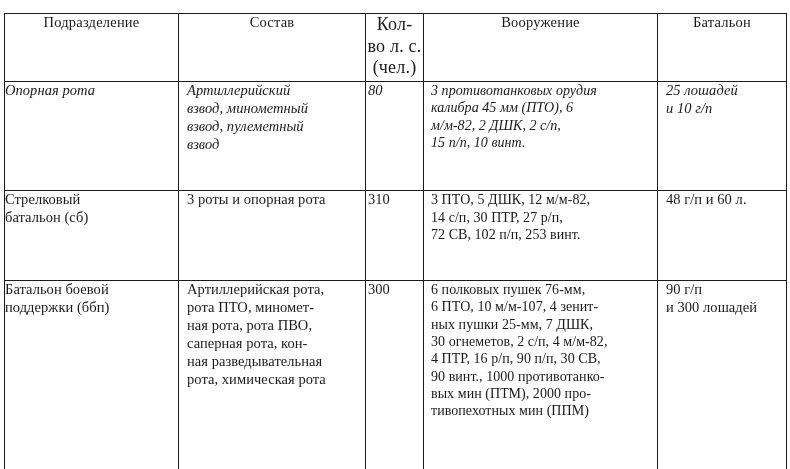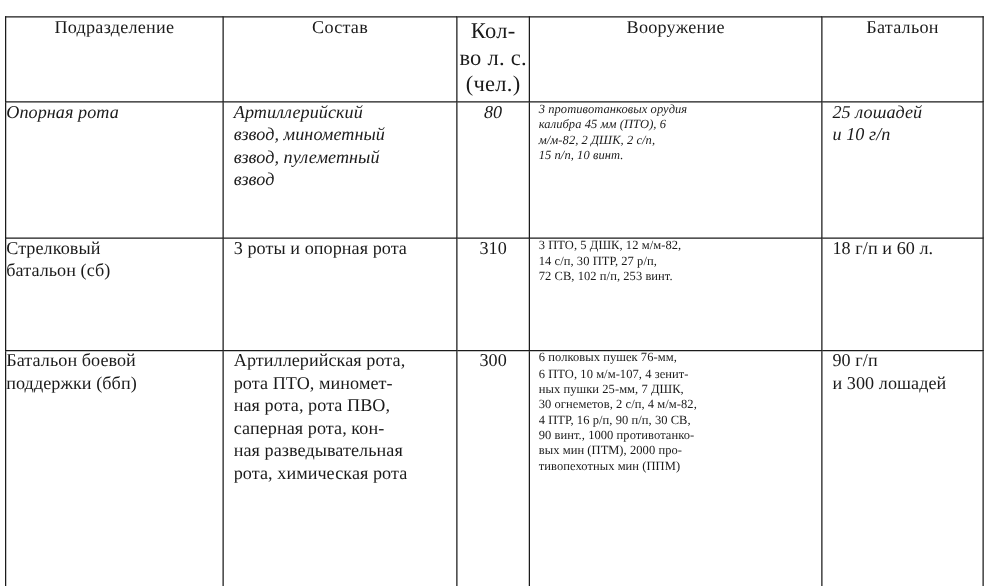--- a/index.html
+++ b/index.html
@@ -59,27 +59,27 @@
   }
 
   tbody td {
     font-size: 14.5px;
     line-height: 1.24;
     padding: 7px 8px 6px 8px;
     letter-spacing: 0.05px;
     white-space: pre-line;
   }
   tbody td.cell-count {
-    text-align: center;
+    text-align: left;
     padding-left: 2px;
     padding-right: 2px;
     white-space: normal;
   }
   tbody td.cell-arm {
-    font-size: 10px;
+    font-size: 14px;
     padding-left: 7px;
     padding-right: 4px;
     line-height: 1.235;
   }
   tbody td.cell-comp {
     padding-left: 8px;
   }
   tbody td.cell-trans {
     padding-left: 8px;
   }
@@ -128,21 +128,21 @@
 и 10 г/п</td>
       </tr>
       <tr class="row-rifle">
         <td class="cell-unit">Стрелковый
 батальон (сб)</td>
         <td class="cell-comp">3 роты и опорная рота</td>
         <td class="cell-count">310</td>
         <td class="cell-arm">3 ПТО, 5 ДШК, 12 м/м-82,
 14 с/п, 30 ПТР, 27 р/п,
 72 СВ, 102 п/п, 253 винт.</td>
-        <td class="cell-trans">18 г/п и 60 л.</td>
+        <td class="cell-trans">48 г/п и 60 л.</td>
       </tr>
       <tr class="row-bbp">
         <td class="cell-unit">Батальон боевой
 поддержки (ббп)</td>
         <td class="cell-comp">Артиллерийская рота,
 рота ПТО, миномет-
 ная рота, рота ПВО,
 саперная рота, кон-
 ная разведывательная
 рота, химическая рота</td>

